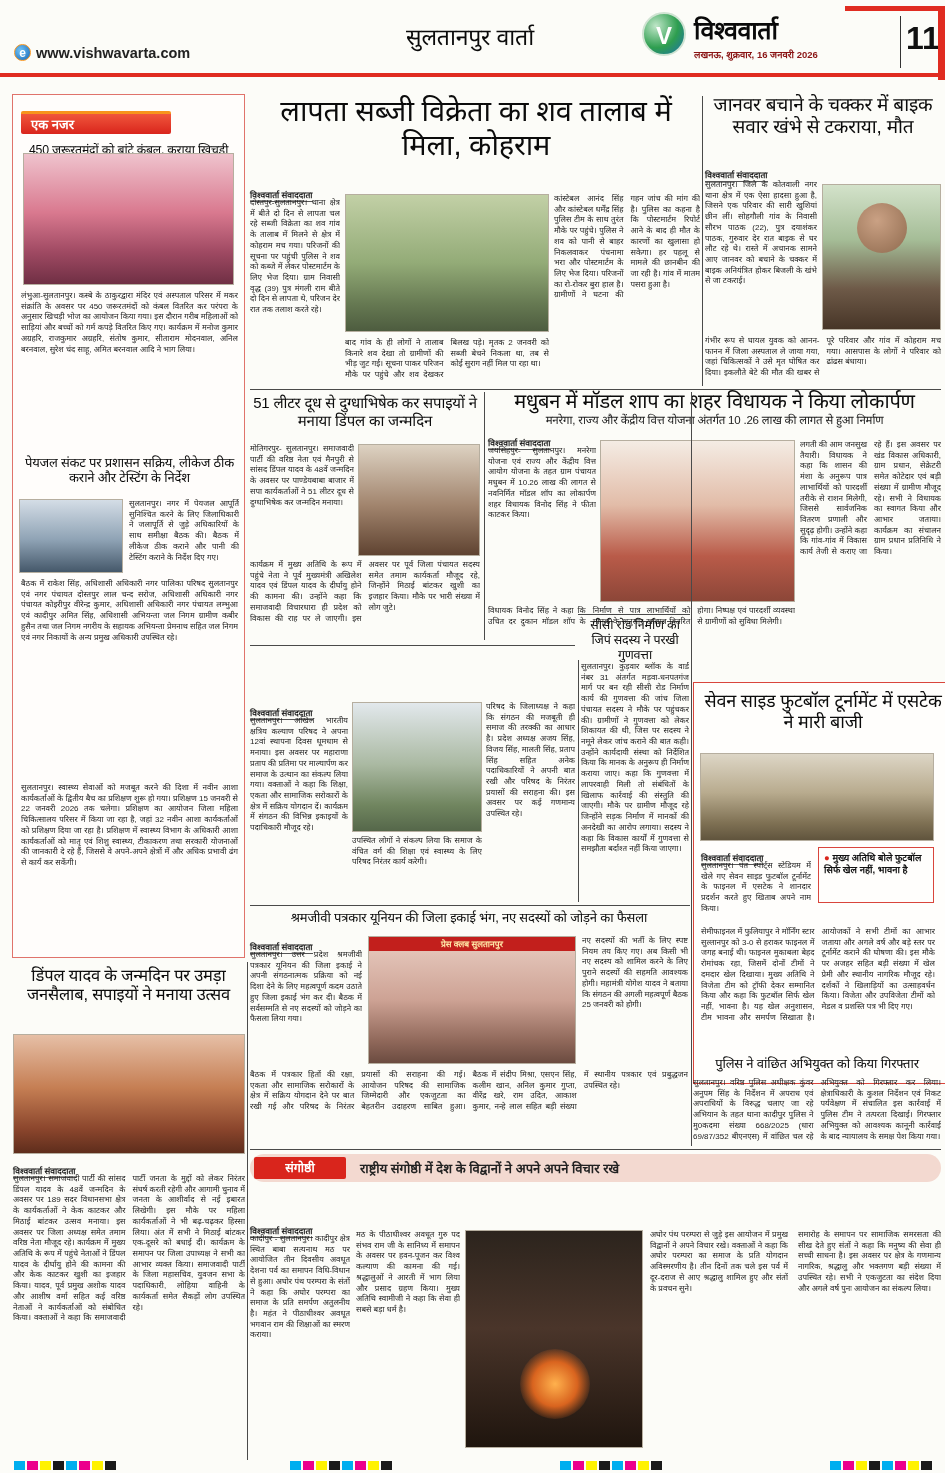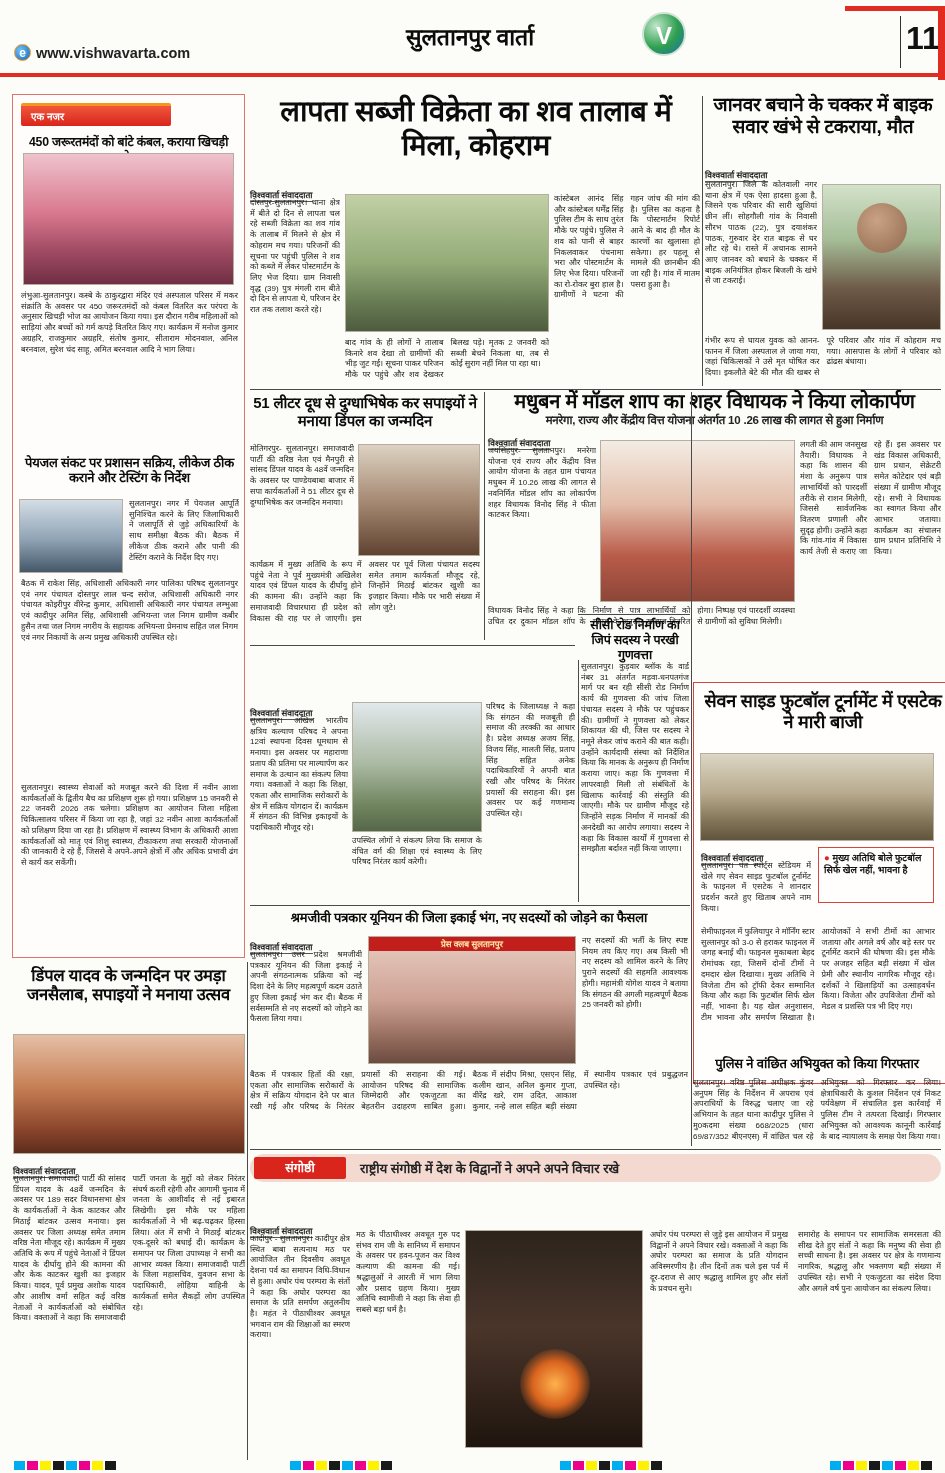--- a/index.html
+++ b/index.html
@@ -4,21 +4,21 @@
 <style>
   *{margin:0;padding:0;box-sizing:border-box}
   html,body{background:#9a9a9a}
   #page{position:relative;width:945px;height:1473px;margin:0 auto;background:#fcfcf8;
         font-family:"Liberation Sans","DejaVu Sans",sans-serif;color:#111;overflow:hidden}
   .abs{position:absolute}
   .body-text{font-size:8px;line-height:1.34;text-align:justify;color:#1d1d1d;overflow:hidden;word-break:break-word}
   .cols2{column-count:2;column-gap:7px}
   .cols3{column-count:3;column-gap:7px}
   .cols4{column-count:4;column-gap:7px}
-  .headline{font-weight:bold;color:#0b0b0b;text-align:center;line-height:1.18;letter-spacing:-.2px}
+  .headline{font-weight:normal;color:#0b0b0b;text-align:center;line-height:1.18;letter-spacing:-.2px}
   .byline{font-size:8.5px;font-weight:bold;color:#222;border-bottom:1px solid #555;display:inline-block;padding-bottom:1px}
   .photo{position:absolute;border:1px solid #b6ae9f;overflow:hidden}
   .rule-h{position:absolute;height:1px;background:#4a4a4a}
   .rule-v{position:absolute;width:1px;background:#4a4a4a}
   .redbox{border:1.5px solid #d9453c}
   .sw{width:11px;height:9px}
   .cmyk{position:absolute;bottom:3px;display:flex;gap:2px}
   .banner{position:absolute;left:0;right:0;top:0;height:14px;background:#c21f1c;color:#ffe9a8;
           font-size:8.5px;font-weight:bold;text-align:center;line-height:14px;overflow:hidden}
 </style>
@@ -29,31 +29,35 @@
 
   <div class="abs" style="left:14px;top:44px;display:flex;align-items:center;gap:5px">
     <span style="width:17px;height:17px;border-radius:50%;background:radial-gradient(circle at 35% 35%,#6fc2f5,#1466b8);color:#fff;font-weight:bold;font-size:12px;text-align:center;line-height:16px;display:inline-block;border:1px solid #f7941d">e</span>
     <span style="font-size:14.5px;font-weight:bold;color:#222">www.vishwavarta.com</span>
   </div>
 
   <div class="abs headline" style="left:330px;top:24px;width:280px;font-size:23px">सुलतानपुर वार्ता</div>
 
   <div class="abs" style="left:642px;top:12px;display:flex;gap:8px">
     <span style="width:44px;height:44px;border-radius:50%;background:radial-gradient(circle at 30% 30%,#bfe6c8,#2e9e4f 55%,#1b6fae);color:#fff;font-weight:bold;font-size:24px;text-align:center;line-height:44px;display:inline-block;border:2px solid #cfe3d2">V</span>
+    <span>
+      <span style="display:block;font-size:25px;font-weight:bold;color:#0a0a0a;letter-spacing:-.5px">विश्ववार्ता</span>
+      <span style="display:block;font-size:9.5px;font-weight:bold;color:#8a1414;margin-top:2px">लखनऊ, शुक्रवार, 16 जनवरी 2026</span>
+    </span>
   </div>
 
   <div class="abs" style="left:900px;top:16px;width:1px;height:52px;background:#333"></div>
   <div class="abs" style="left:906px;top:20px;width:30px;font-size:32px;font-weight:bold;text-align:center">11</div>
 
   <div class="abs" style="left:845px;top:6px;width:100px;height:5px;background:#e02c21"></div>
   <div class="abs" style="left:938px;top:6px;width:7px;height:74px;background:#e02c21"></div>
   <div class="abs" style="left:0;top:73px;width:945px;height:4px;background:#e02c21"></div>
 
   <div class="abs" style="left:12px;top:94px;width:233px;height:864px;border:1.5px solid #e0736b;background:#fffdfb">
-    <div style="margin:8px 0 0 8px;width:150px;height:23px;background:linear-gradient(180deg,#f0563c,#d9251c);border-top:3px solid #f7941d;color:#fff;font-weight:bold;font-size:10px;line-height:21px;padding-left:10px;border-radius:2px">एक नजर</div>
+    <div style="margin:16px 0 0 8px;width:150px;height:23px;background:linear-gradient(180deg,#f0563c,#d9251c);border-top:3px solid #f7941d;color:#fff;font-weight:bold;font-size:13px;line-height:21px;padding-left:10px;border-radius:2px">एक नजर</div>
 
     <div class="headline" style="margin:9px 6px 0;font-size:12.3px">450 जरूरतमंदों को बांटे कंबल, कराया खिचड़ी भोज</div>
 
     <div class="photo" style="left:10px;top:58px;width:211px;height:132px;background:linear-gradient(180deg,#efc3cd 0%,#d9798f 45%,#a04a63 75%,#6f2f44)"></div>
 
     <div class="body-text" style="position:absolute;left:8px;top:196px;width:217px;height:160px">लंभुआ-सुलतानपुर। कस्बे के ठाकुरद्वारा मंदिर एवं अस्पताल परिसर में मकर संक्रांति के अवसर पर 450 जरूरतमंदों को कंबल वितरित कर परंपरा के अनुसार खिचड़ी भोज का आयोजन किया गया। इस दौरान गरीब महिलाओं को साड़ियां और बच्चों को गर्म कपड़े वितरित किए गए। कार्यक्रम में मनोज कुमार अग्रहरि, राजकुमार अग्रहरि, संतोष कुमार, सीताराम मोदनवाल, अनिल बरनवाल, सुरेश चंद साहू, अमित बरनवाल आदि ने भाग लिया।</div>
 
     <div class="headline" style="position:absolute;left:4px;top:360px;width:225px;font-size:13px">पेयजल संकट पर प्रशासन सक्रिय, लीकेज ठीक कराने और टेस्टिंग के निर्देश</div>
 
     <div class="photo" style="left:6px;top:404px;width:104px;height:74px;background:linear-gradient(180deg,#d4dde6 0%,#8fa3b5 55%,#45586a)"></div>

